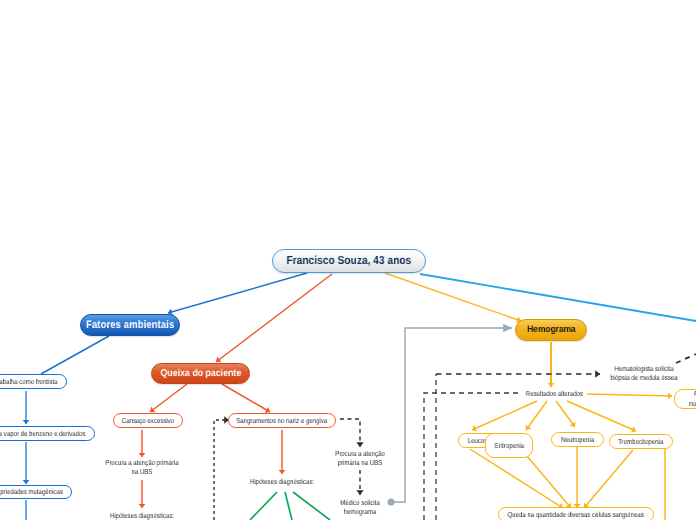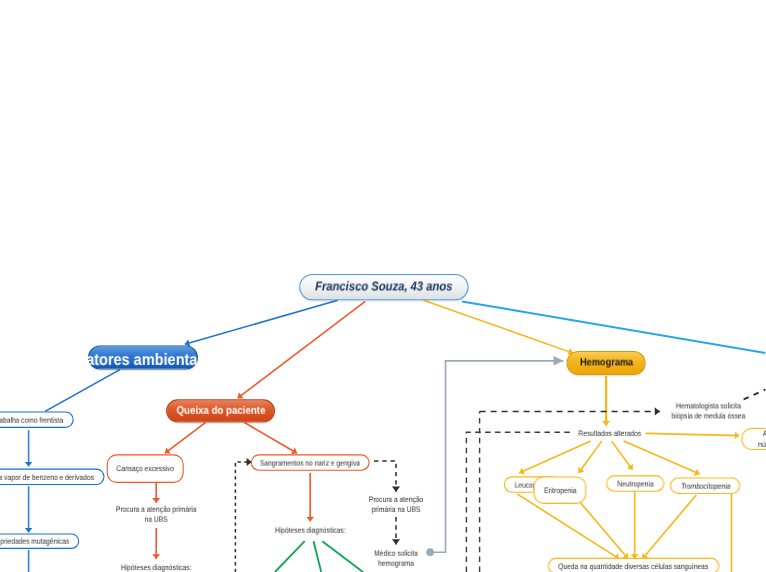--- a/index.html
+++ b/index.html
@@ -11,22 +11,22 @@
   .node{position:absolute;box-sizing:border-box;display:flex;align-items:center;
         justify-content:center;text-align:center;white-space:nowrap;line-height:1;}
   .node > span{display:inline-block;transform:scaleX(.845);transform-origin:center;will-change:transform;}
   .n-root > span,.n-blue > span,.n-orange > span,.n-yellow > span{transform:scaleX(.88);}
   .n-root{border:1.6px solid #4d9bd8;border-radius:12px;
      background:linear-gradient(180deg,#fdfdfe 0%,#f2f4f5 45%,#dde1e4 100%);
      color:#122e57;font-weight:bold;font-size:11.6px;
      box-shadow:0 1px 1.5px rgba(0,0,0,.13);}
   .n-blue{border:1px solid #11559f;border-radius:12px;
      background:linear-gradient(180deg,#5e9ce5 0%,#2f77d2 42%,#1357b4 100%);
-     color:#fff;font-weight:bold;font-size:15px;
-     box-shadow:0 1px 1.5px rgba(0,0,0,.13);align-items:flex-end;}
+     color:#fff;font-weight:bold;font-size:11px;
+     box-shadow:0 1px 1.5px rgba(0,0,0,.13);}
   .n-orange{border:1px solid #bd441a;border-radius:12px;
      background:linear-gradient(180deg,#e9825c 0%,#dc5b2c 40%,#cf4516 100%);
      color:#fff;font-weight:bold;font-size:10px;
      box-shadow:0 1px 1.5px rgba(0,0,0,.13);}
   .n-yellow{border:1px solid #d99705;border-radius:12px;
      background:linear-gradient(180deg,#f9cd54 0%,#f2b524 40%,#eca604 100%);
      color:#171717;font-weight:bold;font-size:9.5px;
      box-shadow:0 1px 1.5px rgba(0,0,0,.13);}
   .leaf{border-radius:9px;background:#fff;font-size:7.2px;color:#2d2d2d;}
   .lb{border:1.9px solid #1370d6;}
@@ -101,21 +101,21 @@
       <path d="M577,446 L577,508" stroke="#fbb515" stroke-width="1.45" marker-end="url(#ay)"></path>
       <path d="M633,450 L584,508" stroke="#fbb515" stroke-width="1.45" marker-end="url(#ay)"></path>
       <path d="M665,449 L665,520" stroke="#fbb515" stroke-width="1.45"></path>
 
       <path d="M277,492 L250,520" stroke="#11a85a" stroke-width="1.7"></path>
       <path d="M285,492 L292,520" stroke="#11a85a" stroke-width="1.7"></path>
       <path d="M293,492 L330,520" stroke="#11a85a" stroke-width="1.7"></path>
     </g>
   </svg>
 
-  <div class="node n-root" style="left:272px;top:249px;width:154px;height:24px;font-style:italic;">
+  <div class="node n-root" style="left:272px;top:249px;width:154px;height:24px;">
     <span>Francisco Souza, 43 anos</span>
   </div>
 
   <div class="node n-blue" style="left:80px;top:314px;width:100px;height:22px;">
     <span>Fatores ambientais</span>
   </div>
 
   <div class="node n-orange" style="left:151px;top:363px;width:99px;height:21px;">
     <span>Queixa do paciente</span>
   </div>
@@ -127,21 +127,21 @@
   <div class="node leaf lb" style="left:-15px;top:374px;width:82px;height:15px;">
     <span>Trabalha como frentista</span>
   </div>
   <div class="node leaf lb" style="left:-20px;top:426px;width:115px;height:15px;">
     <span>Inala vapor de benzeno e derivados</span>
   </div>
   <div class="node leaf lb" style="left:-18px;top:485px;width:90px;height:14px;">
     <span>Propriedades mutagênicas</span>
   </div>
 
-  <div class="node leaf lo" style="left:97px;top:413px;width:70px;height:26px;">
+  <div class="node leaf lo" style="left:113px;top:413px;width:70px;height:15px;">
     <span>Cansaço excessivo</span>
   </div>
   <div class="node leaf lo" style="left:228px;top:413px;width:108px;height:15px;text-align:right;">
     <span>Sangramentos no nariz e gengiva</span>
   </div>
 
   <div class="plain" style="left:92px;top:458px;width:100px;">Procura a atenção primária
 na UBS</div>
   <div class="plain" style="left:92px;top:511px;width:100px;">Hipóteses diagnósticas:</div>
   <div class="plain" style="left:232px;top:477px;width:100px;">Hipóteses diagnósticas:</div>
@@ -157,21 +157,21 @@
 
   <div class="node leaf ly" style="left:458px;top:433px;width:51px;height:15px;">
     <span>Leucopenia</span>
   </div>
   <div class="node leaf ly" style="left:485px;top:433px;width:48px;height:25px;">
     <span>Eritropenia</span>
   </div>
   <div class="node leaf ly" style="left:551px;top:432px;width:53px;height:15px;">
     <span>Neutropenia</span>
   </div>
-  <div class="node leaf ly" style="left:609px;top:434px;width:64px;height:15px;font-style:italic;">
+  <div class="node leaf ly" style="left:609px;top:434px;width:64px;height:15px;">
     <span>Trombocitopenia</span>
   </div>
 
   <div class="node leaf ly" style="left:674px;top:389px;width:88px;height:20px;flex-direction:column;
               justify-content:center;line-height:1.4;">
     <span>Anemia: queda no</span>
     <span>número de hemácias</span>
   </div>
 
   <div class="node leaf ly" style="left:498px;top:507px;width:156px;height:15px;">

